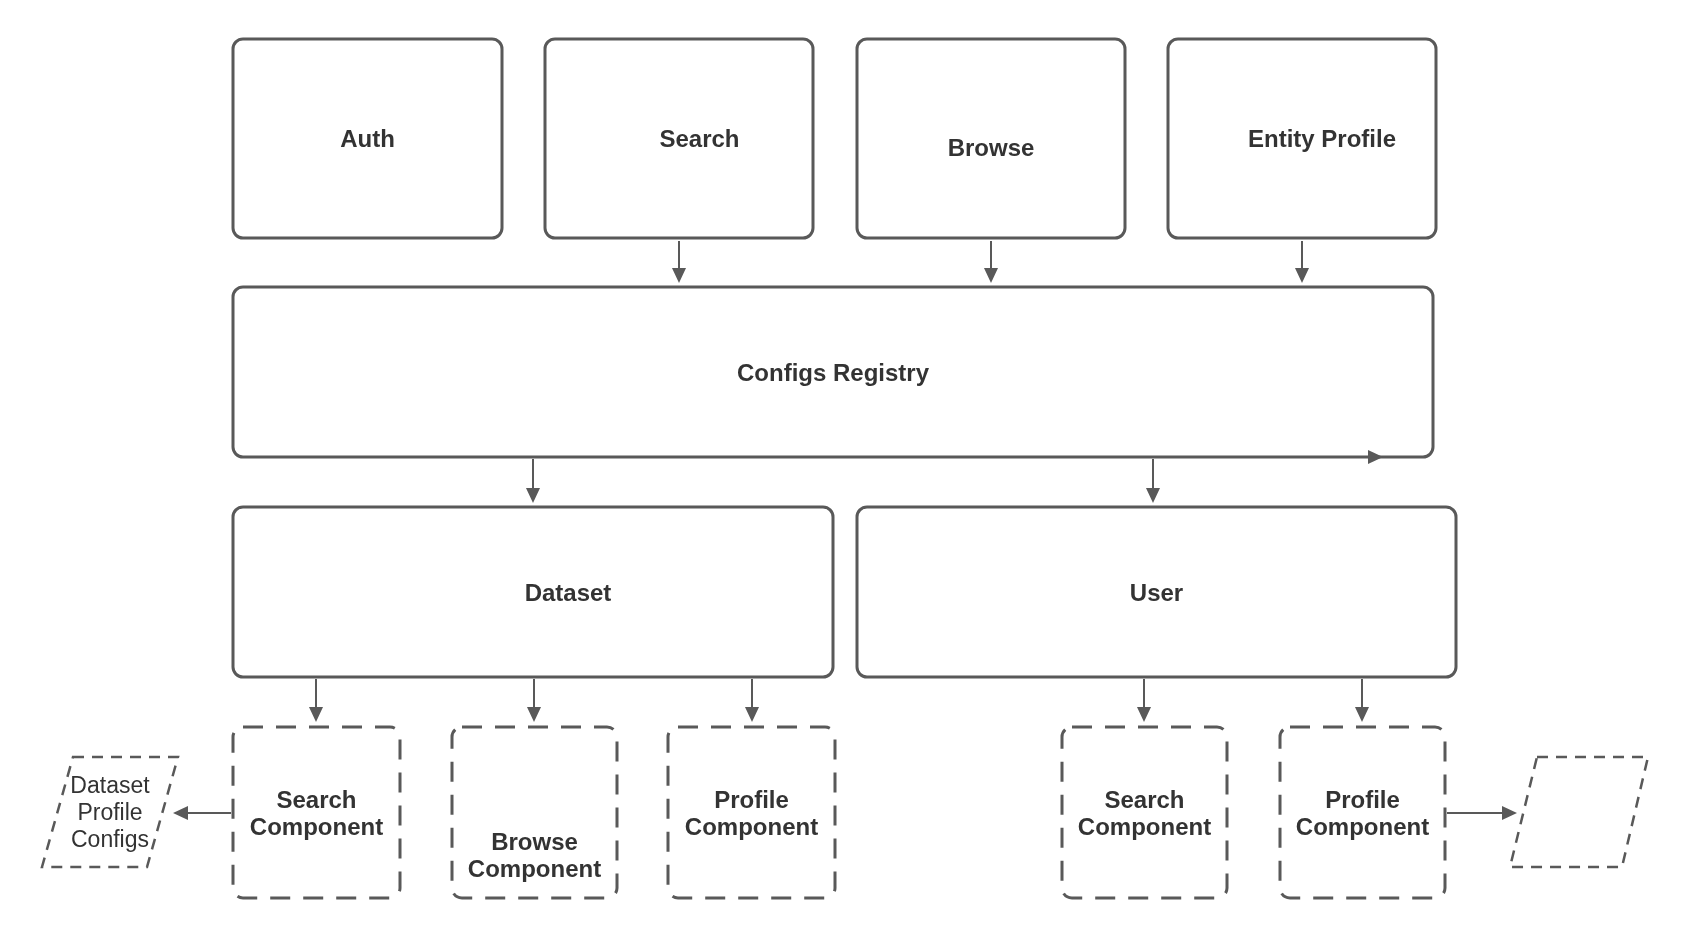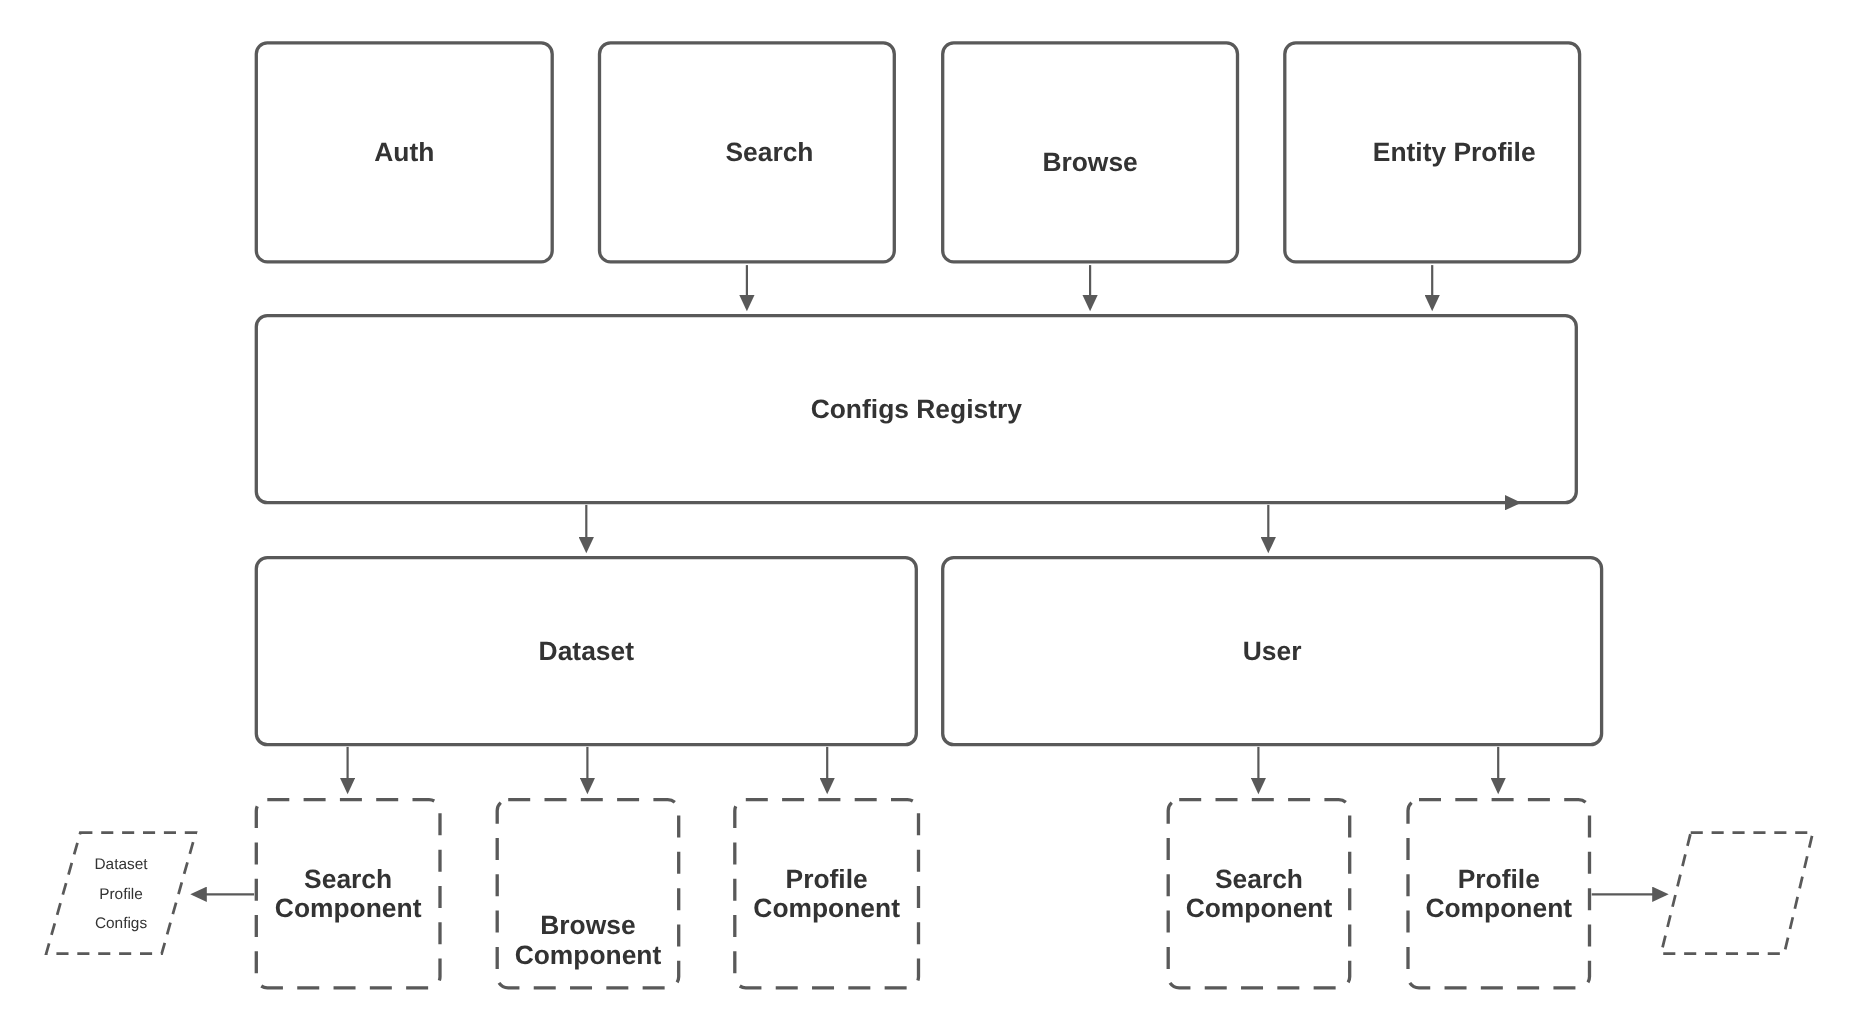--- a/index.html
+++ b/index.html
@@ -14,21 +14,21 @@
   .label{
     position:absolute;
     display:flex;align-items:center;justify-content:center;
     text-align:center;
     color:#333333;
     font-weight:bold;
     font-size:24px;
     line-height:27px;
     pointer-events:none;
   }
-  .label.plain{font-weight:normal;font-size:14px;line-height:27px;}
+  .label.plain{font-weight:normal;font-size:23px;line-height:27px;}
 </style>
 </head>
 <body>
 
 <div id="canvas">
 
   <svg id="wires" xmlns="http://www.w3.org/2000/svg" width="1690" height="940" viewBox="0 0 1690 940">
     <defs>
       <marker id="arrow" markerUnits="userSpaceOnUse" markerWidth="18" markerHeight="14" refX="12" refY="7" orient="auto">
         <path d="M0,0 L15,7 L0,14 Z" fill="#595959"></path>
@@ -65,21 +65,21 @@
     <line x1="1362" y1="679" x2="1362" y2="719" stroke="#595959" stroke-width="2" marker-end="url(#arrow)"></line>
     <line x1="231" y1="813" x2="176" y2="813" stroke="#595959" stroke-width="2" marker-end="url(#arrow)"></line>
     <line x1="1447" y1="813" x2="1514" y2="813" stroke="#595959" stroke-width="2" marker-end="url(#arrow)"></line>
   </svg>
 
   <div class="label" style="left:233px;top:39px;width:269px;height:199px;">Auth</div>
   <div class="label" style="left:545px;top:39px;width:309px;height:199px;">Search</div>
   <div class="label" style="left:857px;top:39px;width:268px;height:216px;">Browse</div>
   <div class="label" style="left:1168px;top:39px;width:308px;height:199px;border-radius:28px;">Entity Profile</div>
   <div class="label" style="left:233px;top:287px;width:1200px;height:170px;">Configs Registry</div>
-  <div class="label" style="left:233px;top:507px;width:600px;height:170px;">Dataset</div>
+  <div class="label" style="left:233px;top:507px;width:600px;height:170px;padding-left:35px;">Dataset</div>
   <div class="label" style="left:857px;top:507px;width:599px;height:170px;">User</div>
 
   <div class="label" style="left:243px;top:727px;width:147px;height:171px;">Search Component</div>
   <div class="label" style="left:462px;top:769px;width:145px;height:171px;">Browse Component</div>
   <div class="label" style="left:678px;top:727px;width:147px;height:171px;">Profile Component</div>
   <div class="label" style="left:1072px;top:727px;width:145px;height:171px;">Search Component</div>
   <div class="label" style="left:1290px;top:727px;width:145px;height:171px;">Profile Component</div>
 
   <div class="label plain" style="left:65px;top:757px;width:90px;height:110px;">Dataset Profile Configs</div>
 

